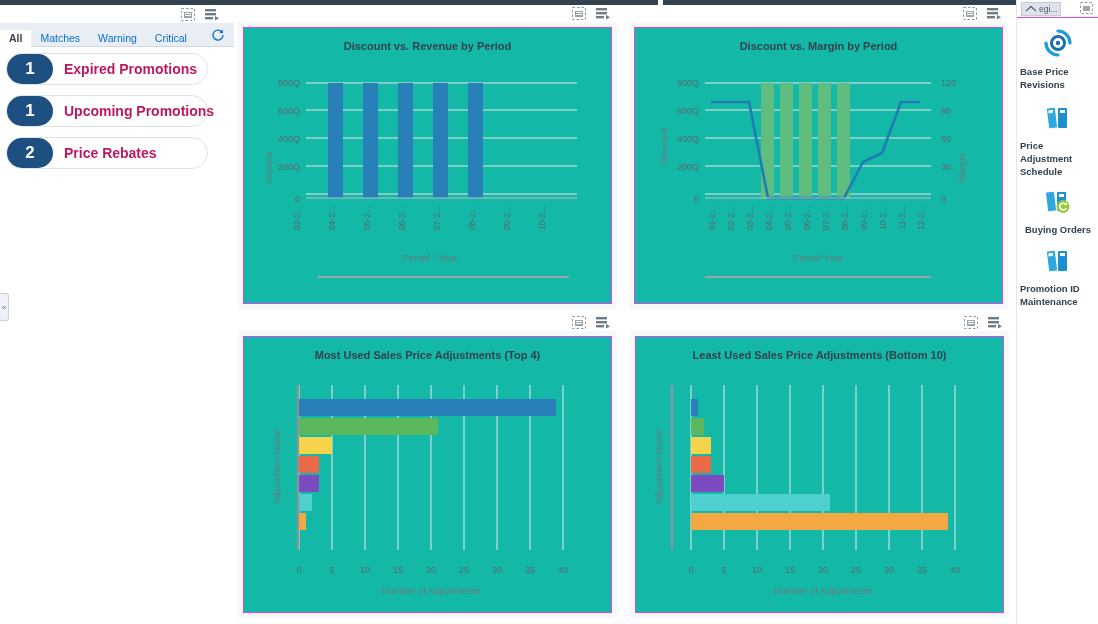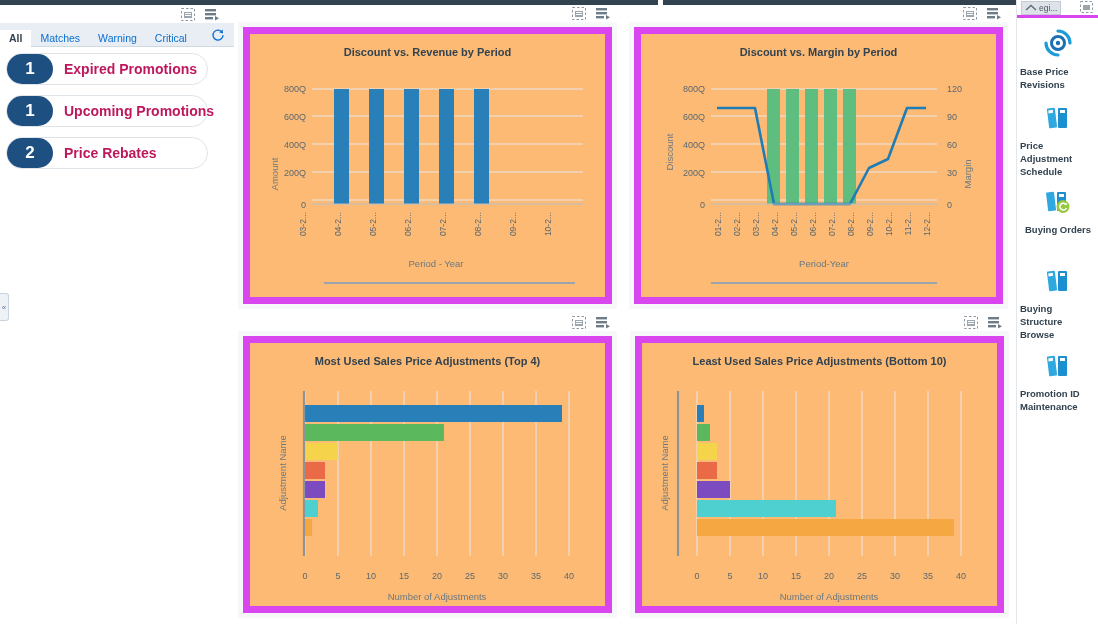--- a/index.html
+++ b/index.html
@@ -134,22 +134,22 @@
     gap: 10px; padding-right: 14px;
   }
   .cell-body {
     position: absolute; top: 17px; left: 4px;
     width: 379px; height: 287px;
     background: #f7f8f9;
     padding: 5px;
   }
   .cell-card {
     width: 100%; height: 100%;
-    background: #fdba74;
-    border: 7px solid #d946ef;
+    background: #14b8a6;
+    border: 1px solid #d946ef;
     position: relative;
   }
   .chart-title {
     position: absolute; top: 12px; left: 0; right: 0;
     text-align: center;
     font-size: 11px; font-weight: bold;
     color: #32424f;
   }
   .chart-svg { position: absolute; top: 0; left: 0; }
 
@@ -166,21 +166,21 @@
     position: absolute; top: 0; left: 1016px;
     width: 82px; height: 624px;
     background: #ffffff;
     border-left: 1px solid #e4e7ea;
   }
   .rail-top {
     position: absolute; top: 0; left: 0;
     width: 82px; height: 18px;
     display: flex; align-items: center;
     background: #ffffff;
-    border-bottom: 3px solid #d946ef;
+    border-bottom: 1px solid #d946ef;
   }
   .rail-chip {
     display: flex; align-items: center; gap: 2px;
     margin-left: 4px;
     font-size: 8.5px; color: #4a5560;
     background: #dde3e9;
     border: 1px solid #c2ccd4;
     padding: 1px 3px;
     max-width: 44px; overflow: hidden;
     white-space: nowrap;
@@ -605,31 +605,20 @@
             <rect x="14" y="4" width="9" height="19" rx="1" fill="#1b8fd0"></rect>
             <rect x="16" y="6" width="5" height="3" fill="#ffffff"></rect>
             <circle cx="20" cy="18.5" r="6.5" fill="#96c93d"></circle>
             <path d="M23 16.5 A3.4 3.4 0 1 0 23.4 20" fill="none" stroke="#ffffff" stroke-width="1.5"></path>
             <path d="M23.6 14.4 L23.9 17.3 L21.3 16.6 Z" fill="#ffffff"></path>
           </svg>
         </span>
         <span class="rail-label">Buying Orders</span>
       </div>
 
-      <div class="rail-item" style="margin-top:31px">
-        <span class="rail-icon">
-          <svg width="30" height="28" viewBox="0 0 30 28">
-            <rect x="5" y="4" width="8" height="20" rx="1" fill="#2fa8e0" transform="rotate(-7 9 14)"></rect>
-            <rect x="15" y="4" width="9" height="20" rx="1" fill="#1b8fd0"></rect>
-            <rect x="17" y="6" width="5" height="3" fill="#ffffff"></rect>
-            <rect x="6.2" y="6" width="4.5" height="3" fill="#ffffff" transform="rotate(-7 9 14)"></rect>
-          </svg>
-        </span>
-        <span class="rail-label">Buying Structure Browse</span>
-      </div>
 
       <div class="rail-item" style="margin-top:11px">
         <span class="rail-icon">
           <svg width="30" height="28" viewBox="0 0 30 28">
             <rect x="5" y="4" width="8" height="20" rx="1" fill="#2fa8e0" transform="rotate(-7 9 14)"></rect>
             <rect x="15" y="4" width="9" height="20" rx="1" fill="#1b8fd0"></rect>
             <rect x="17" y="6" width="5" height="3" fill="#ffffff"></rect>
             <rect x="6.2" y="6" width="4.5" height="3" fill="#ffffff" transform="rotate(-7 9 14)"></rect>
           </svg>
         </span>

